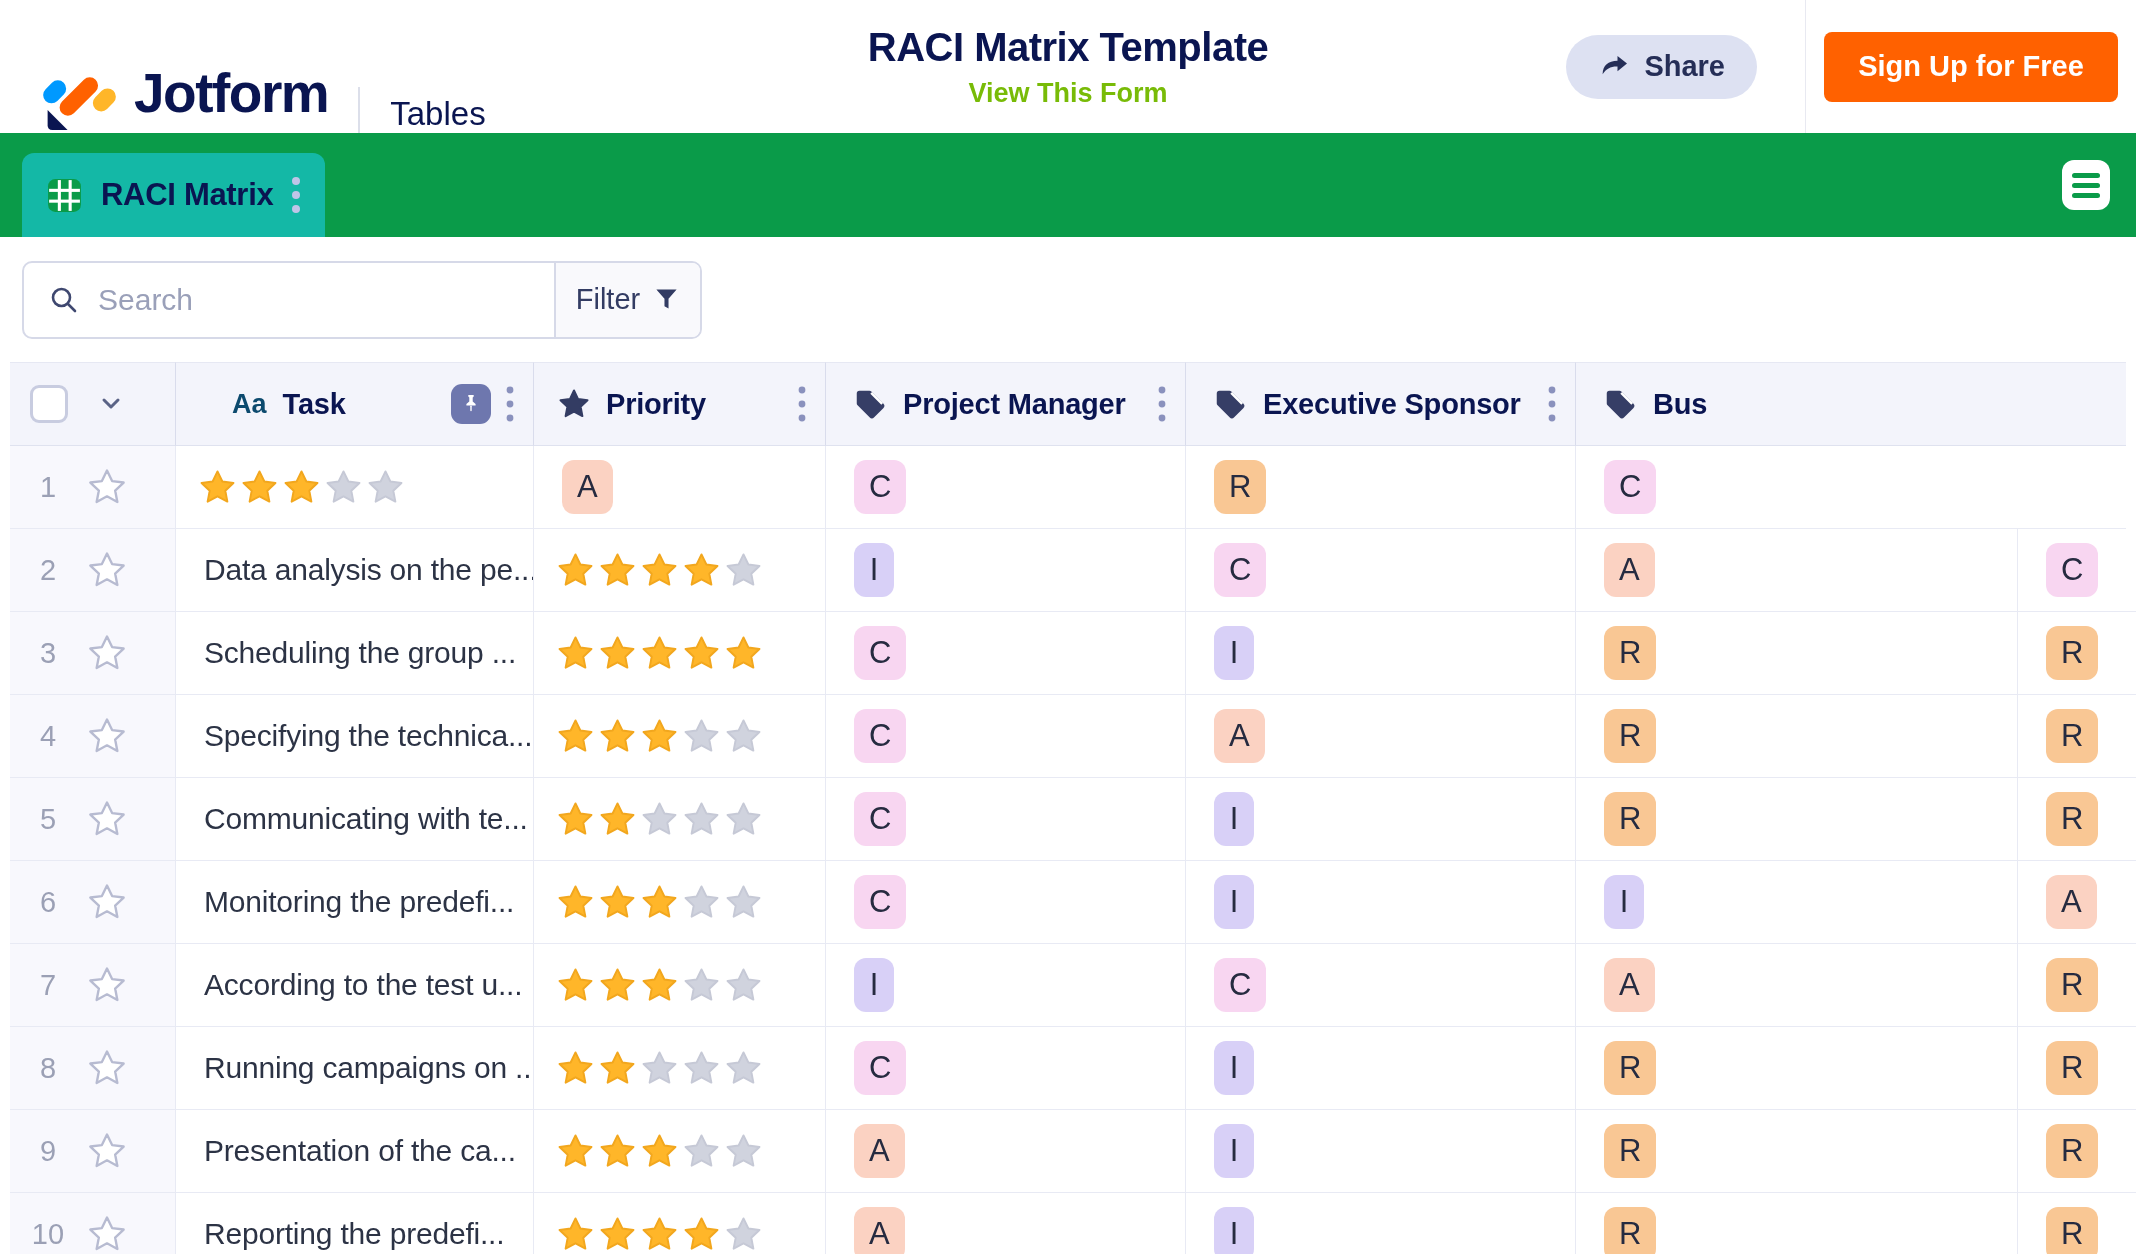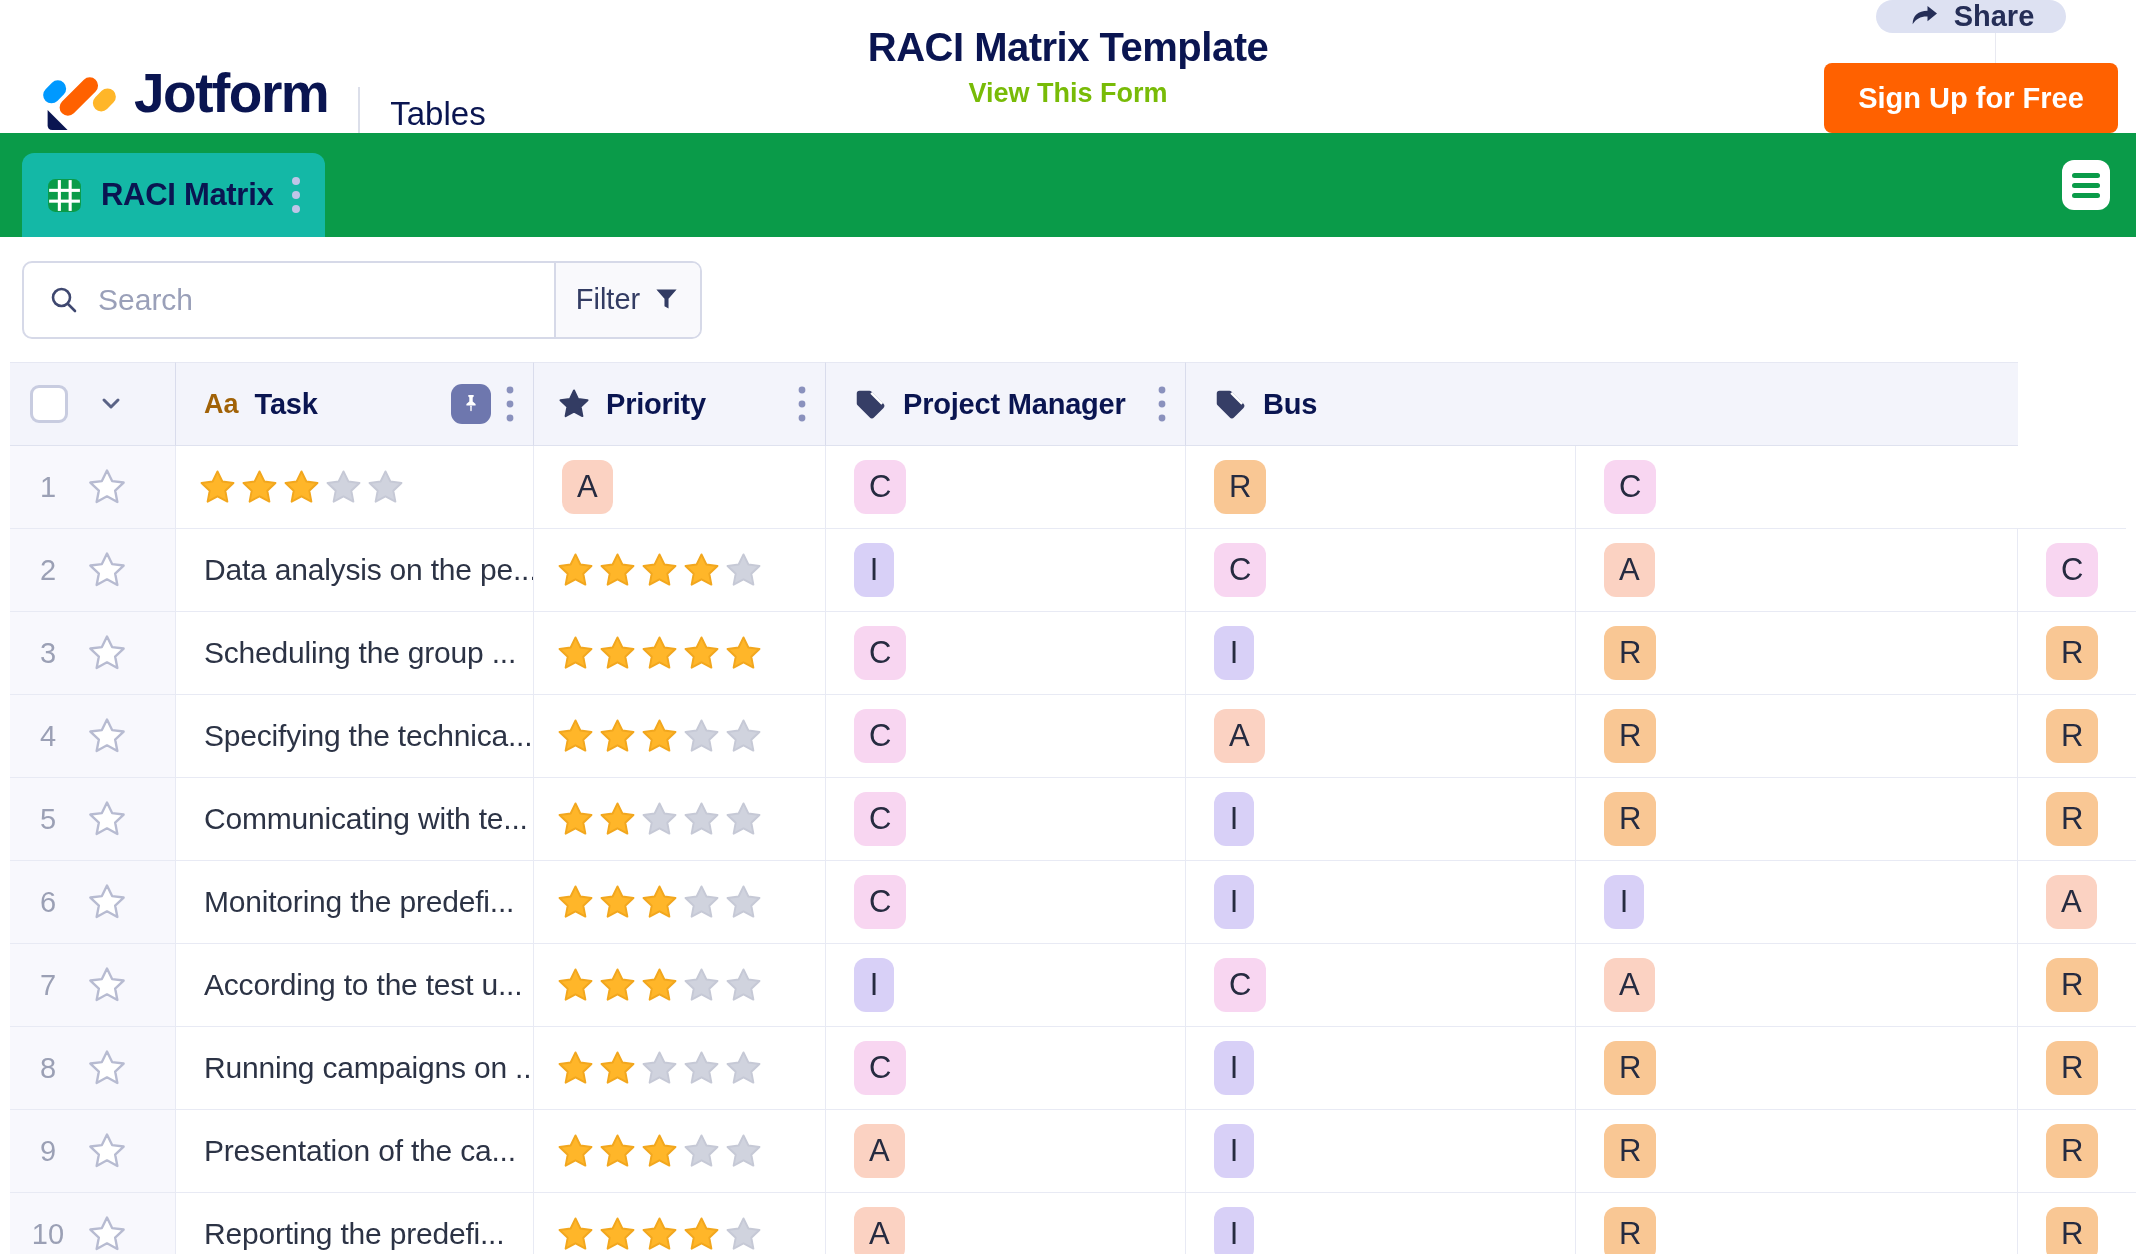--- a/index.html
+++ b/index.html
@@ -9,21 +9,21 @@
   
   .topbar { position:relative; height:133px; background:#fff; display:flex; align-items:flex-end; padding:0 0 0 40px; }
   .logo-group { display:flex; align-items:center; }
   .logo-mark { width:76px; height:80px; }
   .wordmark { font-size:55px; font-weight:800; color:#0a1551; letter-spacing:-1.5px; margin-left:18px; }
   .brand-divider { width:2px; height:46px; background:#dcdfea; margin:0 30px; }
   .product-name { font-size:33px; font-weight:500; color:#0a1551; }
   .title-block { position:absolute; left:50%; top:50%; transform:translate(-50%,-50%); text-align:center; }
   .page-title { font-size:40px; font-weight:700; color:#0a1551; letter-spacing:-0.5px; }
   .view-form-link { display:inline-block; margin-top:8px; font-size:27px; font-weight:600; color:#78bb07; text-decoration:none; }
-  .topbar-right { margin-left:auto; display:flex; align-items:center; height:100%;flex-direction:column; }
+  .topbar-right { margin-left:auto; display:flex; align-items:center; height:100%; }
   .share-btn { display:flex; align-items:center; gap:14px; background:#dde1f2; border:none; border-radius:33px;
                height:64px; padding:0 32px; font-size:29px; font-weight:700; color:#252e57; cursor:pointer;
                font-family:inherit; }
   .share-btn svg { width:32px; height:32px; }
   .topbar-vdivider { width:1px; height:133px; background:#e8e9f1; margin-left:48px; }
   .signup-wrap { width:330px; display:flex; justify-content:center; }
   .signup-btn { background:#ff6100; color:#fff; border:none; border-radius:8px; height:70px; padding:0 34px;
                 font-size:29px; font-weight:700; cursor:pointer; font-family:inherit; }
 
   
@@ -53,21 +53,21 @@
   
   .table { margin-left:10px; width:2126px; }
   .tr { display:grid; grid-template-columns:166px 358px 292px 360px 390px 442px 108px 10px; }
   .thead .cell { background:#f3f4fb; height:84px; border-right:1px solid #d9dcec; border-top:1px solid #e6e8f3;
                  border-bottom:1px solid #dfe2ef; display:flex; align-items:center; cursor:pointer; }
   .tbody .cell { background:#fff; height:83px; border-right:1px solid #e8eaf4; border-bottom:1px solid #e8eaf4;
                  display:flex; align-items:center; }
   .tbody .cell.first { background:#f8f8fd; }
   .cell.pad { padding-left:28px; }
   .hlabel { font-size:29px; font-weight:700; color:#0a1551; letter-spacing:-0.2px; white-space:nowrap; margin-left:16px; }
-  .aa-icon { font-size:27px; font-weight:700; color:#a16207; }
+  .aa-icon { font-size:27px; font-weight:700; color:#0c4a6e;margin-left:28px; }
   .tag-icon { width:33px; height:33px; flex:none; }
   .hstar-icon { width:32px; height:32px; flex:none; }
   .col-dots { width:10px; height:40px; margin-left:auto; margin-right:18px; flex:none; cursor:pointer; }
   .pin-badge { width:40px; height:40px; border-radius:11px; background:#6e77ae; display:flex; align-items:center;
                justify-content:center; margin-left:auto; cursor:pointer; flex:none; }
   .pin-badge svg { width:24px; height:24px; }
   .pin-badge + .col-dots { margin-left:14px; }
 
   .checkbox { width:38px; height:38px; border:3px solid #c8cce0; border-radius:9px; background:#fff;
               margin-left:20px; cursor:pointer; flex:none; }
@@ -201,20 +201,32 @@
         <path d="M12.6 2.6A2 2 0 0 0 11.2 2H4a2 2 0 0 0-2 2v7.2a2 2 0 0 0 .6 1.4l8.7 8.7a2.4 2.4 0 0 0 3.4 0l6.6-6.6a2.4 2.4 0 0 0 0-3.4z" fill="#363e66"></path>
         <line x1="12.5" y1="3.5" x2="20.5" y2="11.5" stroke="#fff" stroke-width="1.8"></line>
       </svg>
       <span class="hlabel">Project Manager</span>
       <svg class="col-dots" viewBox="0 0 10 40">
         <circle cx="5" cy="6" r="3.4" fill="#8a91bd"></circle>
           <circle cx="5" cy="20" r="3.4" fill="#8a91bd"></circle>
           <circle cx="5" cy="34" r="3.4" fill="#8a91bd"></circle>
       </svg>
     </div>
+    <div class="cell pad">
+      <svg class="tag-icon" viewBox="0 0 24 24">
+        <path d="M12.6 2.6A2 2 0 0 0 11.2 2H4a2 2 0 0 0-2 2v7.2a2 2 0 0 0 .6 1.4l8.7 8.7a2.4 2.4 0 0 0 3.4 0l6.6-6.6a2.4 2.4 0 0 0 0-3.4z" fill="#363e66"></path>
+        <line x1="12.5" y1="3.5" x2="20.5" y2="11.5" stroke="#fff" stroke-width="1.8"></line>
+      </svg>
+      <span class="hlabel">Executive Sponsor</span>
+      <svg class="col-dots" viewBox="0 0 10 40">
+        <circle cx="5" cy="6" r="3.4" fill="#8a91bd"></circle>
+          <circle cx="5" cy="20" r="3.4" fill="#8a91bd"></circle>
+          <circle cx="5" cy="34" r="3.4" fill="#8a91bd"></circle>
+      </svg>
+    </div>
     <div class="cell pad" style="border-right:none; overflow:hidden;">
       <svg class="tag-icon" viewBox="0 0 24 24">
         <path d="M12.6 2.6A2 2 0 0 0 11.2 2H4a2 2 0 0 0-2 2v7.2a2 2 0 0 0 .6 1.4l8.7 8.7a2.4 2.4 0 0 0 3.4 0l6.6-6.6a2.4 2.4 0 0 0 0-3.4z" fill="#363e66"></path>
         <line x1="12.5" y1="3.5" x2="20.5" y2="11.5" stroke="#fff" stroke-width="1.8"></line>
       </svg>
       <span class="hlabel">Bus</span>
     </div>
     <div class="cell" style="border-right:none"></div>
   </div>
 

